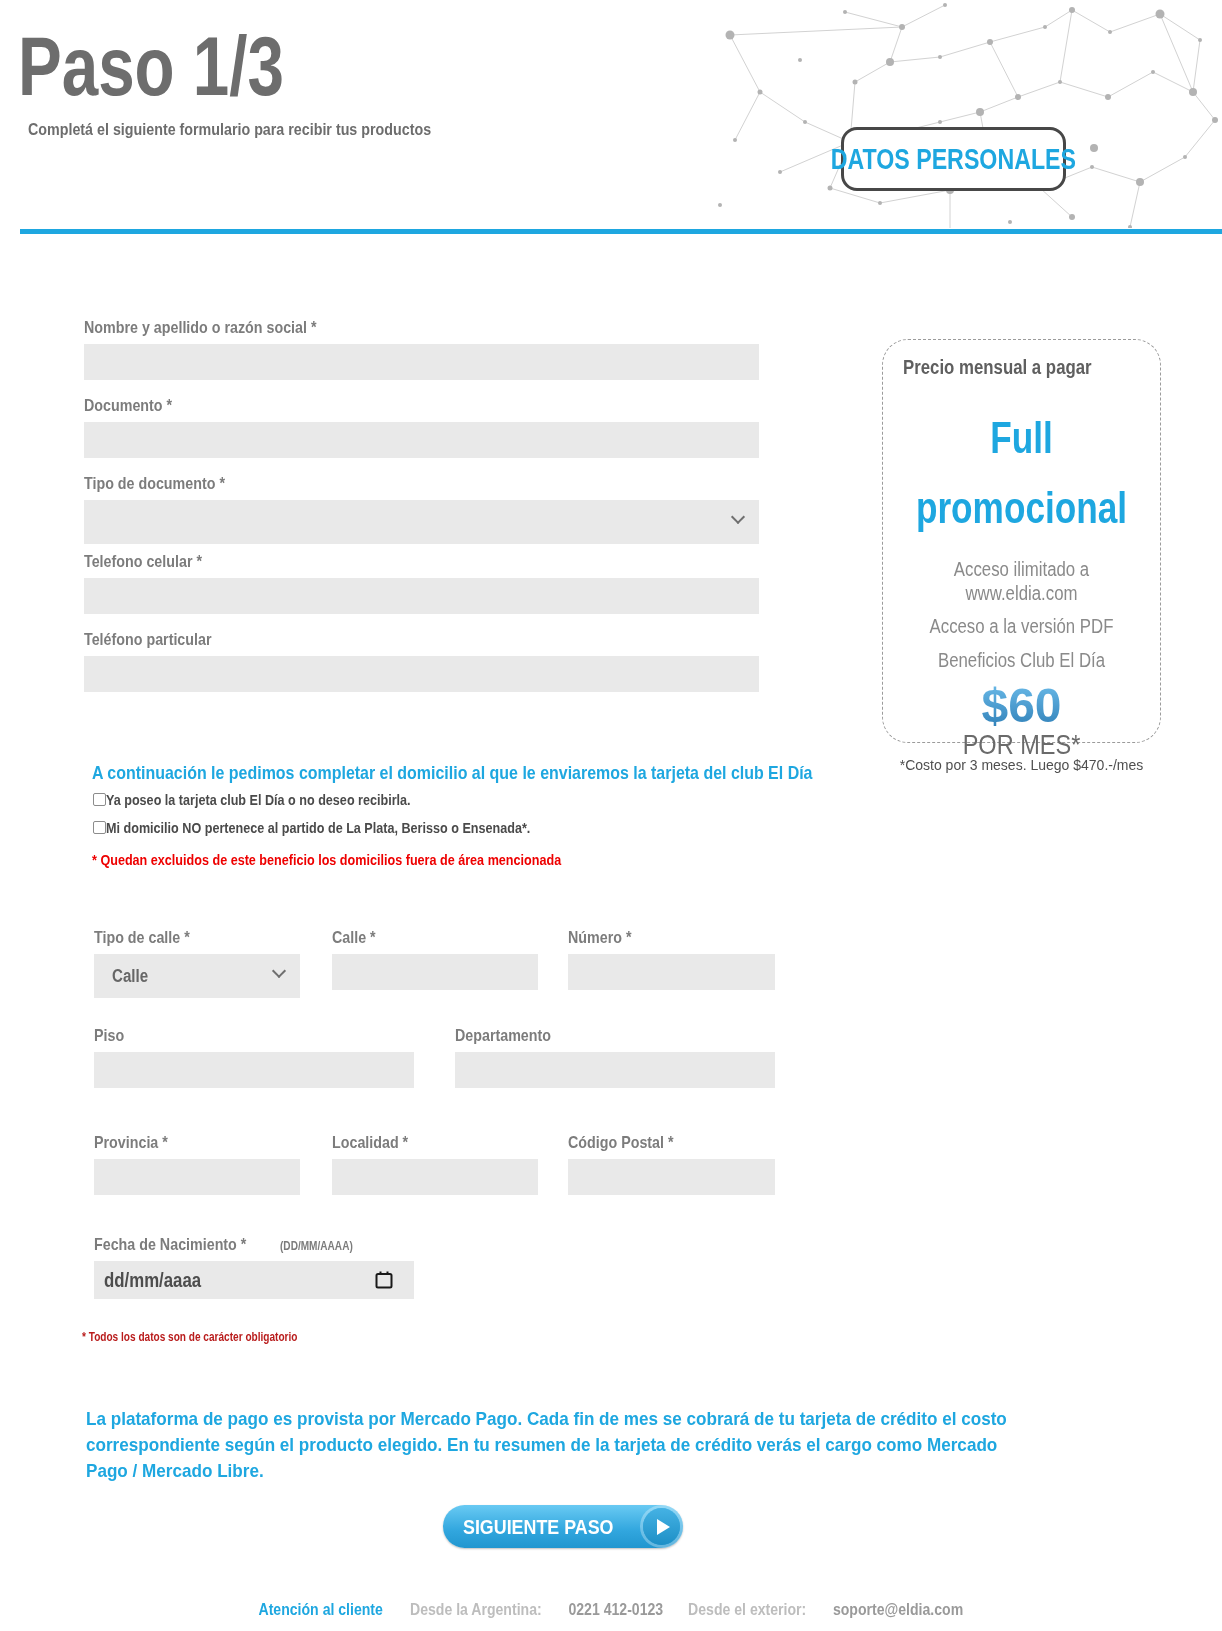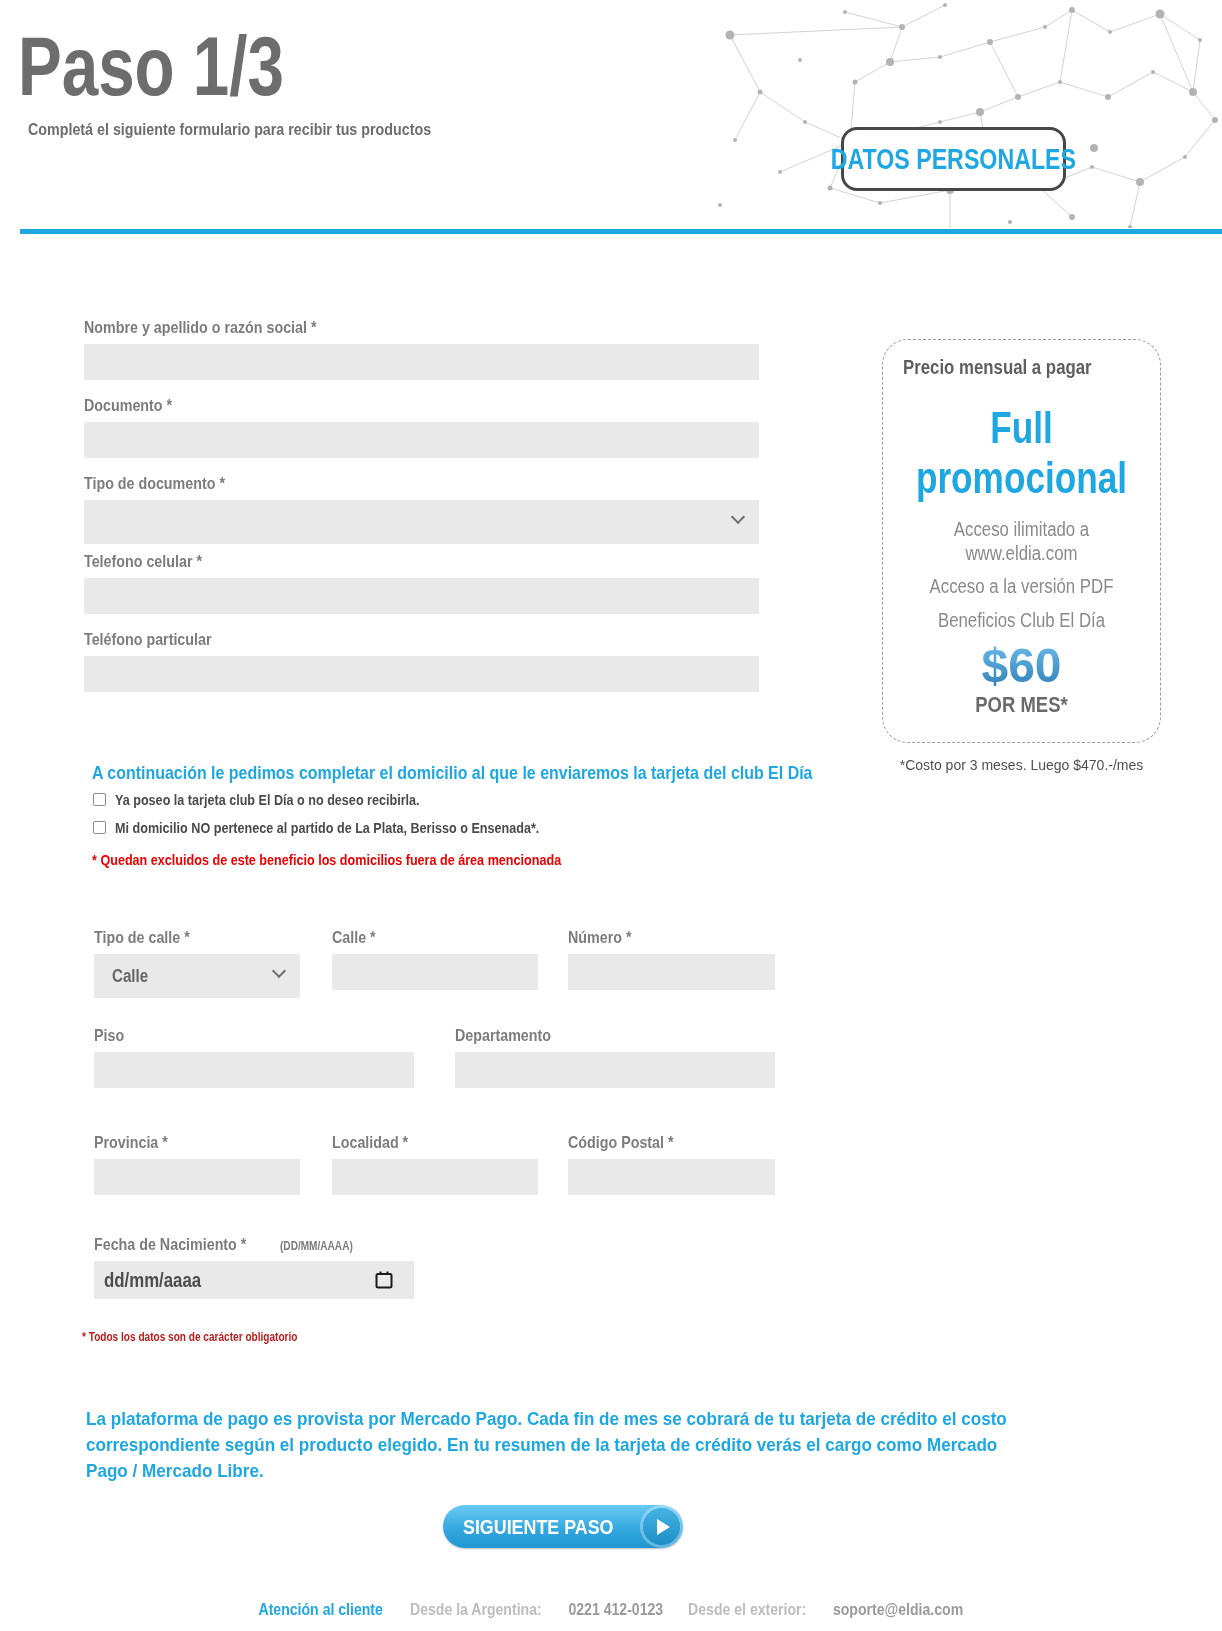--- a/index.html
+++ b/index.html
@@ -26,39 +26,39 @@
   .tin { display:block; width:100%; height:36px; background:#e9e9e9; border:none; outline:none;
          box-sizing:border-box; font-family:"Liberation Sans",sans-serif; font-size:18px; font-weight:bold;
          color:#555; padding:0 14px; border-radius:0; }
   .selbox { position:relative; width:100%; height:44px; background:#e9e9e9; box-sizing:border-box;
             display:flex; align-items:center; padding:0 34px 0 18px; cursor:pointer; }
   .selbox .val { font-size:18px; font-weight:bold; color:#666; }
   .chev { position:absolute; right:16px; top:12px; width:8px; height:8px;
           border-right:2px solid #6f6f6f; border-bottom:2px solid #6f6f6f; transform:rotate(45deg); }
 
   .club-heading { font-size:19px; font-weight:bold; color:#1ea7e0; }
-  .cbrow { display:flex; align-items:center; gap:9px; }
+  .cbrow { display:flex; align-items:center; }
   .cbrow input[type=checkbox] { appearance:none; -webkit-appearance:none; width:13px; height:13px; margin:0;
           border:1px solid #8c8c8c; border-radius:2px; background:#fff; cursor:pointer; }
   .cbrow .cbl { font-size:15px; font-weight:bold; color:#4a4a4a; }
   .warning { font-size:15px; font-weight:bold; color:#ee0000; }
 
   .panel { width:279px; height:404px; border:1px dashed #9b9b9b; border-radius:26px; background:#fff;
            box-sizing:border-box; text-align:center; }
   .panel-title { text-align:left; margin:16px 0 0 20px; font-size:20px; font-weight:bold; color:#5f5f5f; }
-  .plan { margin-top:24px; font-size:44px; line-height:50px; font-weight:bold; color:#1ea7e0; }
+  .plan { margin-top:24px; font-size:44px; line-height:70px; font-weight:bold; color:#1ea7e0; }
   .plan .cxc { transform:scaleX(.8); }
   .feat { font-size:20px; line-height:24px; color:#8a8a8a; }
   .feat1 { margin:14px 18px 0; }
   .feat2 { margin-top:9px; }
   .feat3 { margin-top:10px; }
   .price { margin-top:9px; font-size:48px; line-height:50px; font-weight:bold;
            background:linear-gradient(180deg,#6cbcea 0%,#2e7eb6 100%);
            -webkit-background-clip:text; background-clip:text; color:transparent; }
-  .period { font-size:22px; font-weight:bold; color:#6a6a6a; line-height:28px; }
+  .period { font-size:28px; font-weight:normal; color:#6a6a6a; line-height:28px; }
   .panel-foot { font-size:14px; color:#4f4f4f; text-align:center; }
 
   .datebox { position:relative; width:100%; height:38px; background:#e9e9e9; display:flex; align-items:center;
              padding:0 10px; box-sizing:border-box; cursor:text; }
   .datebox .dval { font-size:20px; font-weight:bold; color:#4d4d4d; }
   .cal { position:absolute; right:20px; top:9px; }
 
   .note { font-size:12px; font-weight:bold; color:#b91c1c; }
   .payinfo { font-size:19px; font-weight:bold; color:#1ea7e0; line-height:26px; }
 

